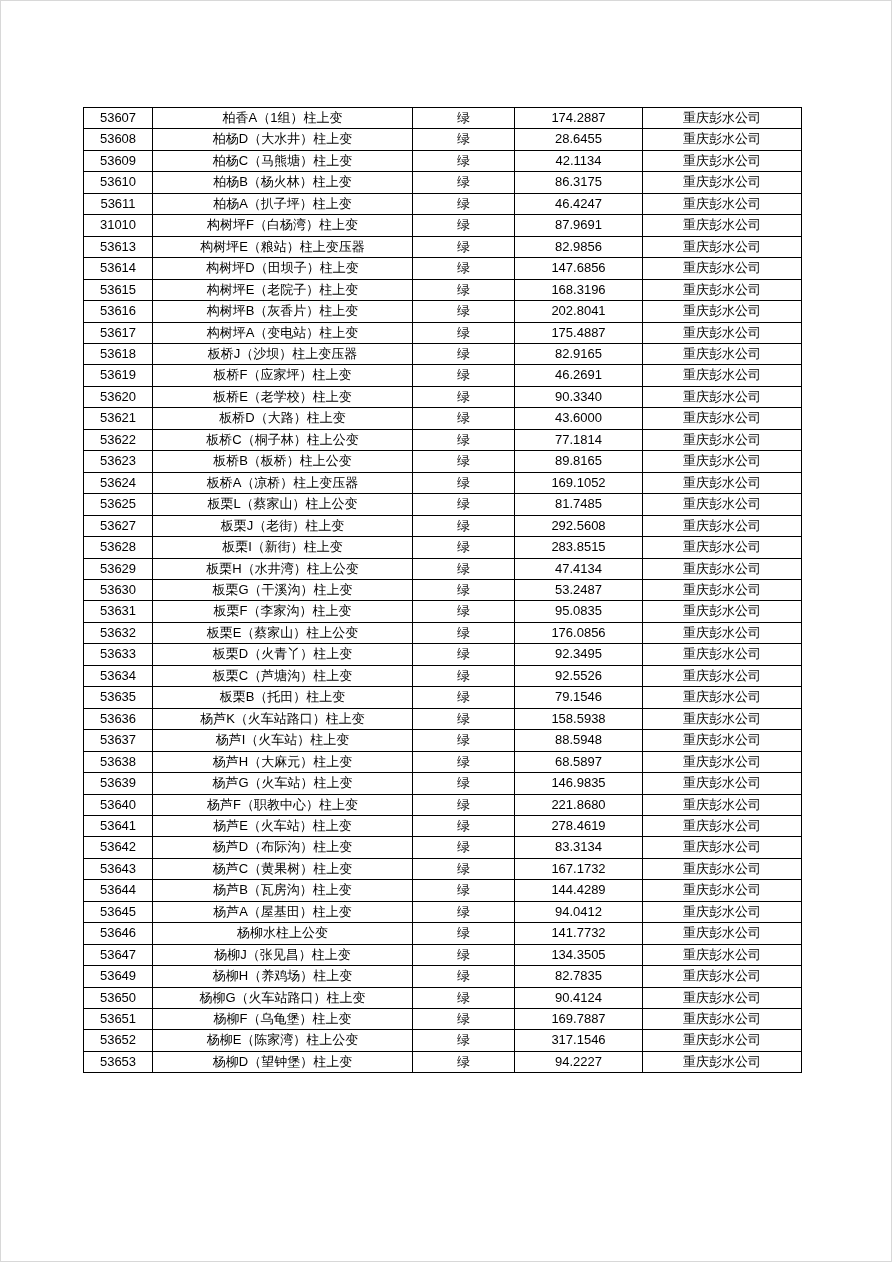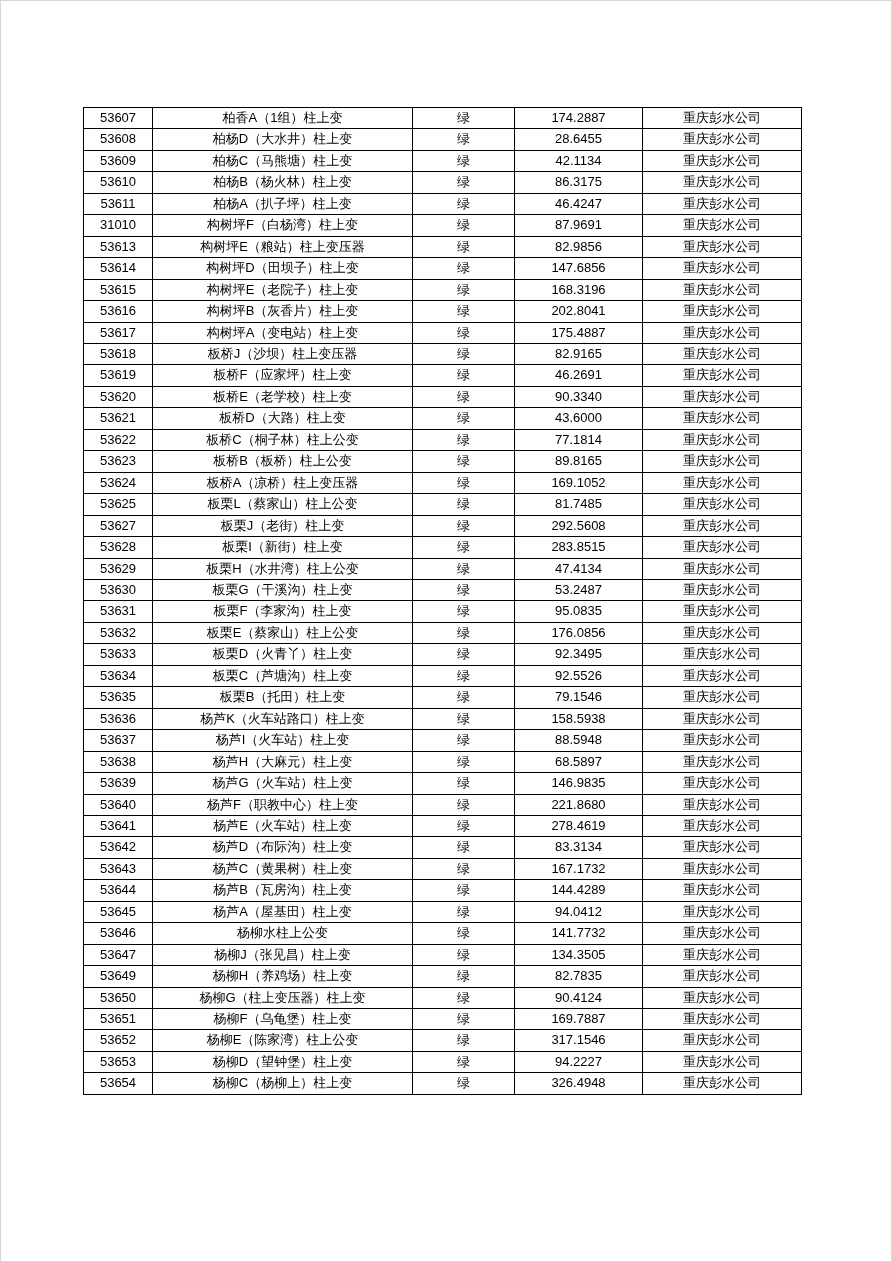--- a/index.html
+++ b/index.html
@@ -336,21 +336,21 @@
         </tr>
         <tr>
           <td>53649</td>
           <td>杨柳H（养鸡场）柱上变</td>
           <td>绿</td>
           <td>82.7835</td>
           <td>重庆彭水公司</td>
         </tr>
         <tr>
           <td>53650</td>
-          <td>杨柳G（柱上变压器）柱上变</td>
+          <td>杨柳G（火车站路口）柱上变</td>
           <td>绿</td>
           <td>90.4124</td>
           <td>重庆彭水公司</td>
         </tr>
         <tr>
           <td>53651</td>
           <td>杨柳F（乌龟堡）柱上变</td>
           <td>绿</td>
           <td>169.7887</td>
           <td>重庆彭水公司</td>
@@ -360,24 +360,17 @@
           <td>杨柳E（陈家湾）柱上公变</td>
           <td>绿</td>
           <td>317.1546</td>
           <td>重庆彭水公司</td>
         </tr>
         <tr>
           <td>53653</td>
           <td>杨柳D（望钟堡）柱上变</td>
           <td>绿</td>
           <td>94.2227</td>
-          <td>重庆彭水公司</td>
-        </tr>
-        <tr>
-          <td>53654</td>
-          <td>杨柳C（杨柳上）柱上变</td>
-          <td>绿</td>
-          <td>326.4948</td>
           <td>重庆彭水公司</td>
         </tr>
       </tbody>
   </table>
 </div>
 
 </body></html>

